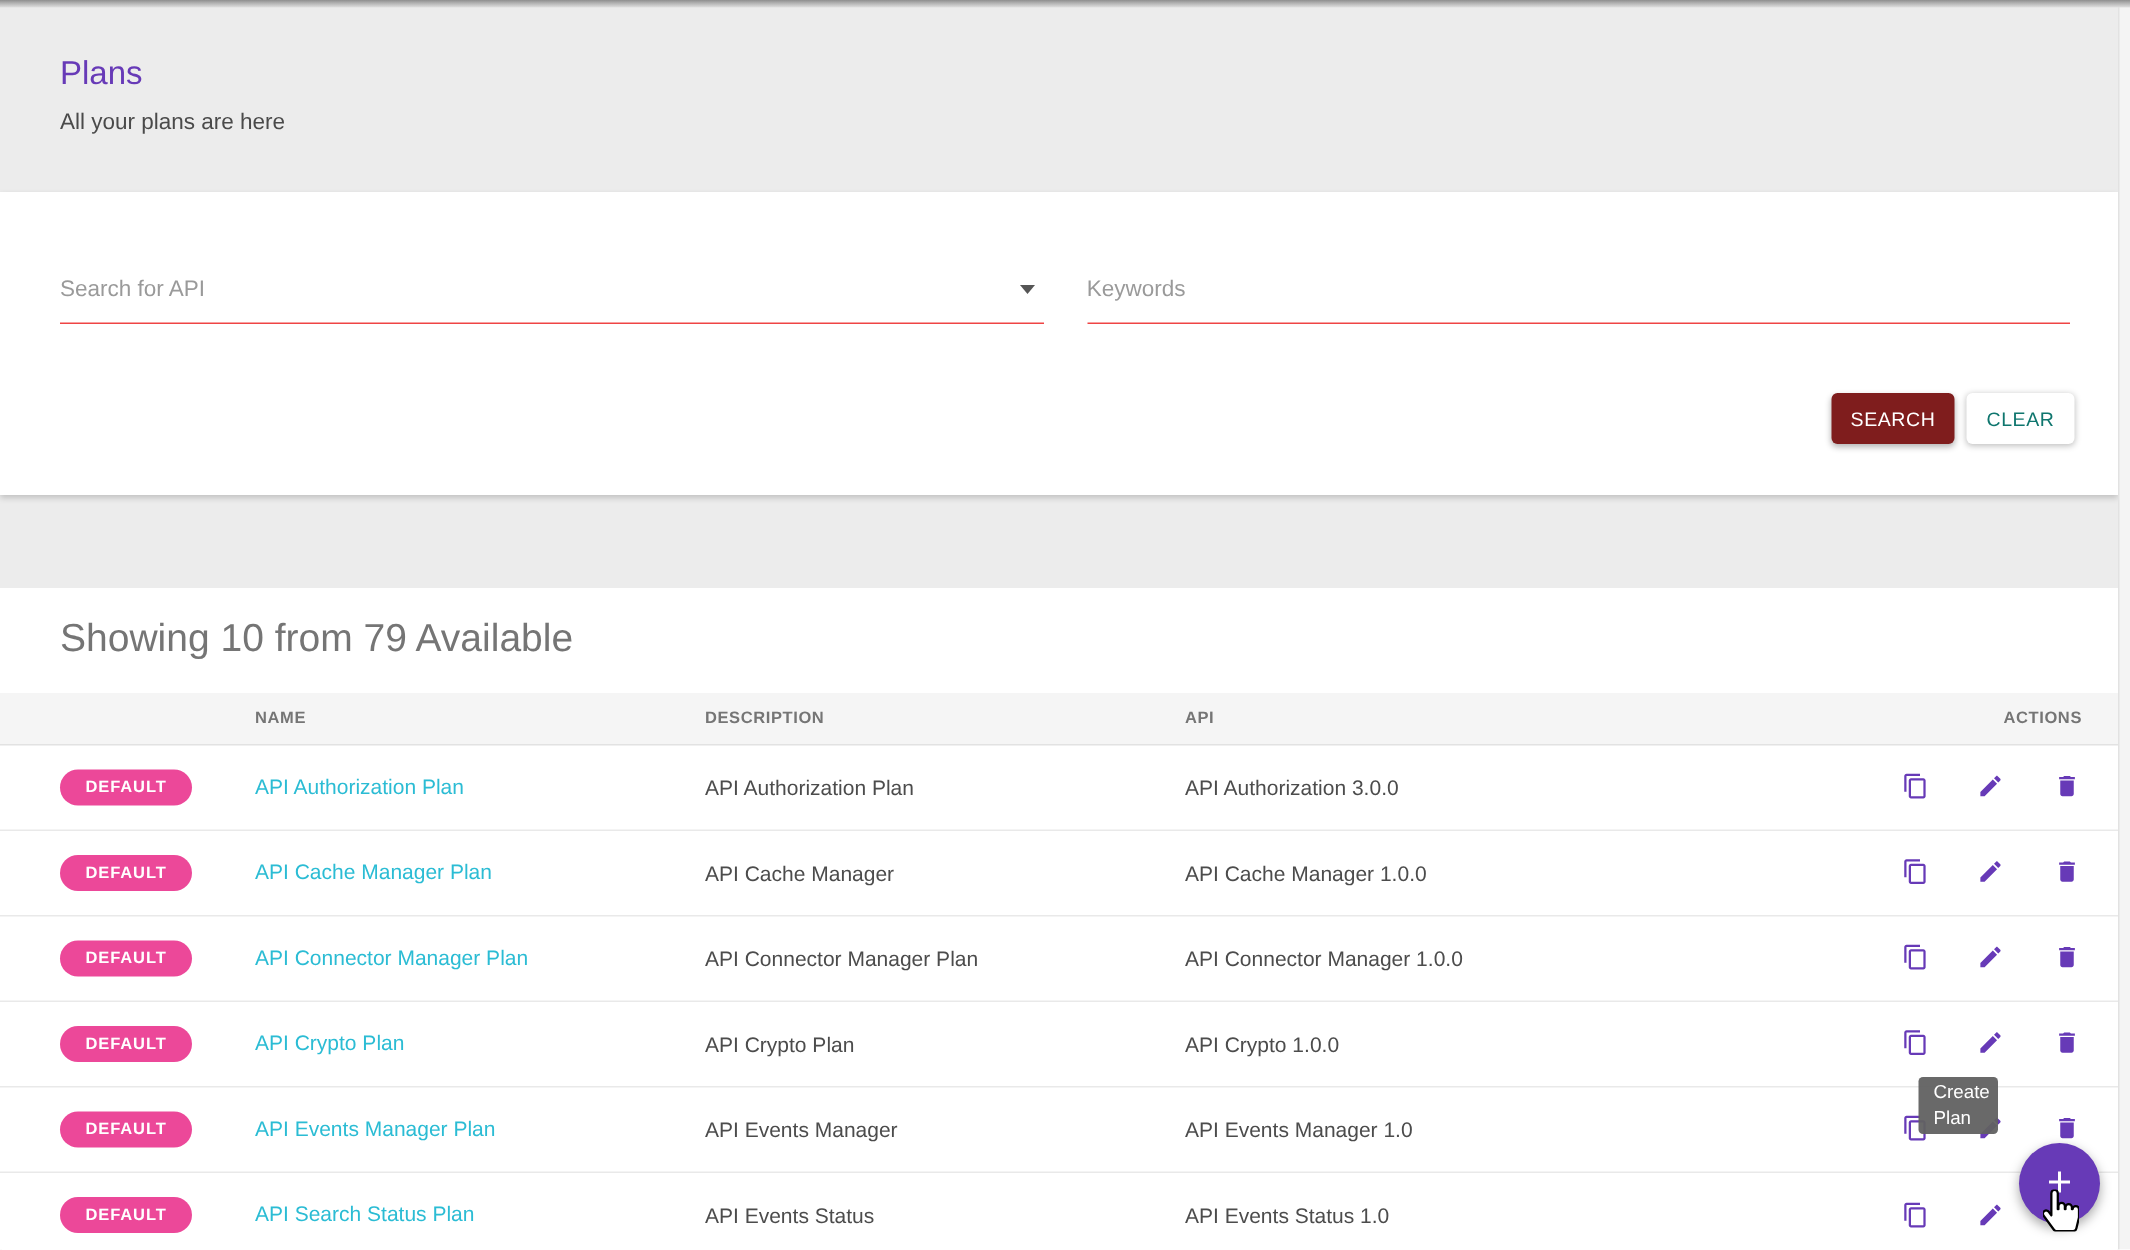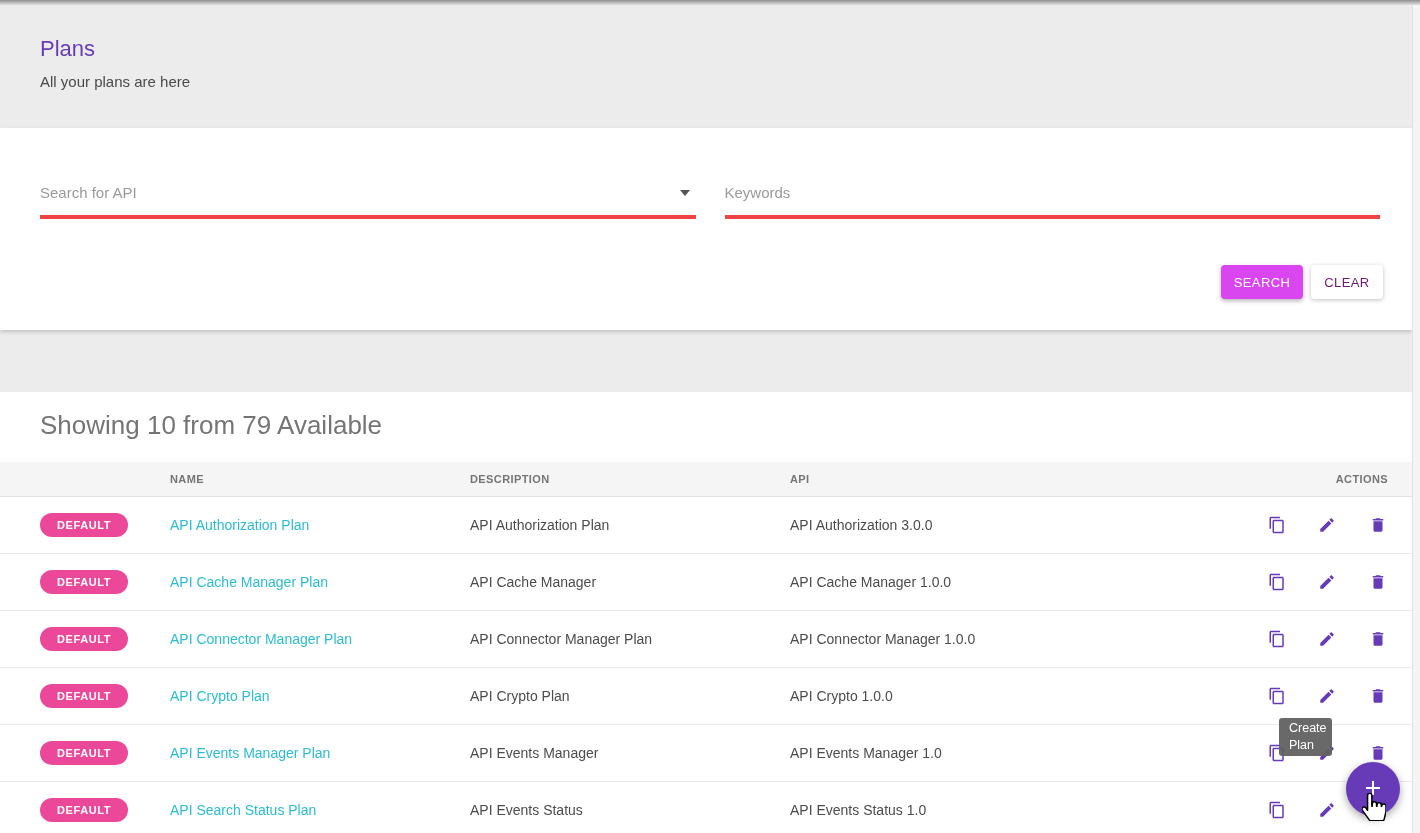--- a/index.html
+++ b/index.html
@@ -23,36 +23,36 @@
   .page-title { margin:0; font-size:22px; font-weight:500; color:#673ab7; }
   .page-subtitle { margin:11px 0 16px; font-size:15px; color:#4a4a4a; }
 
   
   .search-card { background:#fff; height:202px; flex:none; position:relative; z-index:2;
     box-shadow:0 2px 4px rgba(0,0,0,0.18); }
   .fields { display:flex; gap:29px; padding:50px 32px 0 40px; }
   .field { flex:1; position:relative; }
   .field input {
     width:100%; border:none; outline:none; background:transparent;
-    border-bottom:4px solid #ef4444; font-family:inherit;
+    border-bottom:1px solid #ef4444; font-family:inherit;
     font-size:15px; color:#3c3c3c; padding:6px 0 14px;
   }
   .field input::placeholder { color:#9a9a9a; opacity:1; }
   .caret {
     position:absolute; right:6px; top:12px; width:0; height:0;
     border-left:5px solid transparent; border-right:5px solid transparent;
     border-top:6px solid #555;
   }
   .buttons { display:flex; justify-content:flex-end; gap:8px; padding:46px 29px 0 0; }
   .btn {
     height:34px; border:none; border-radius:4px; font-family:inherit;
     font-size:13px; letter-spacing:0.4px; cursor:pointer;
   }
-  .btn-search { width:82px; background:#d946ef; color:#fff; box-shadow:0 2px 4px rgba(0,0,0,0.3); }
-  .btn-clear  { width:72px; background:#fff; color:#701a75; box-shadow:0 1px 4px rgba(0,0,0,0.25); }
+  .btn-search { width:82px; background:#7f1d1d; color:#fff; box-shadow:0 2px 4px rgba(0,0,0,0.3); }
+  .btn-clear  { width:72px; background:#fff; color:#0f766e; box-shadow:0 1px 4px rgba(0,0,0,0.25); }
 
   .gap-section { height:62px; background:#ececec; flex:none; }
 
   
   .content-section { background:#fff; flex:1; box-shadow:0 1px 2px rgba(0,0,0,0.1); }
   .summary { font-size:26px; font-weight:400; color:#757575; margin:0; padding:18px 40px 21px; }
 
   table { width:100%; border-collapse:collapse; table-layout:fixed; }
   col.c-badge{width:170px;} col.c-name{width:300px;} col.c-desc{width:320px;}
   col.c-api{width:450px;} col.c-actions{width:auto;}

